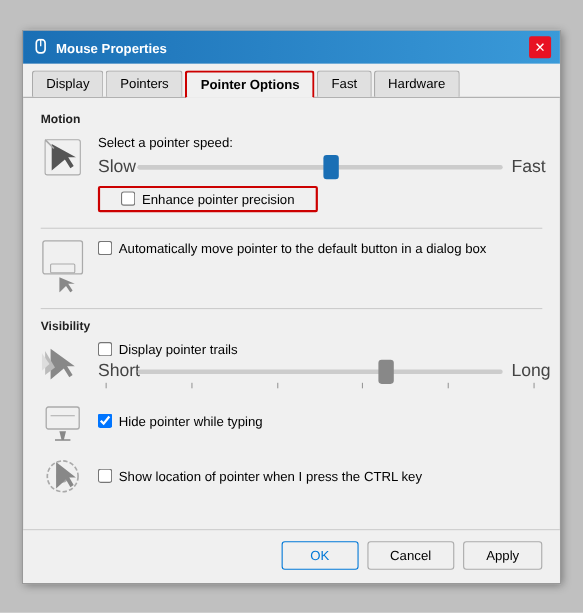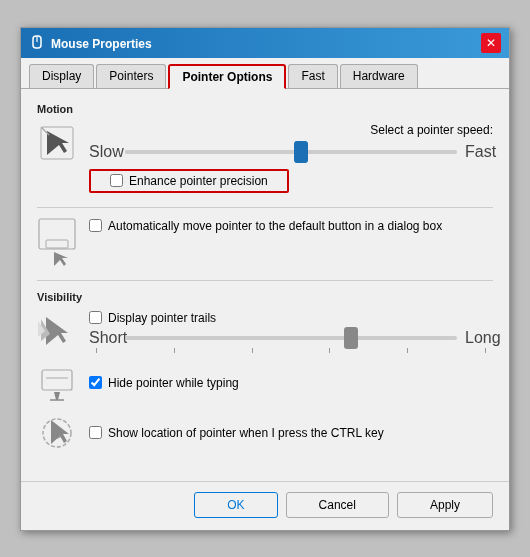--- a/index.html
+++ b/index.html
@@ -102,21 +102,20 @@
       display: flex;
       align-items: center;
       justify-content: center;
     }
     .section-controls {
       flex: 1;
     }
     .speed-label {
       font-size: 12px;
       margin-bottom: 6px;
-      text-align: right;
     }
     .slider-row {
       display: flex;
       align-items: center;
       gap: 8px;
       margin-bottom: 8px;
     }
     .slider-label {
       font-size: 16px;
       color: #444;
@@ -245,21 +244,21 @@
     }
     .button-bar {
       display: flex;
       justify-content: flex-end;
       gap: 8px;
       padding: 10px 16px 12px;
       border-top: 1px solid #ccc;
       background: #f0f0f0;
     }
     .btn {
-      padding: 5px 32px;
+      padding: 5px 20px;
       font-size: 12px;
       border: 1px solid #aaa;
       background: #f0f0f0;
       cursor: pointer;
       border-radius: 3px;
       min-width: 70px;
       text-align: center;
     }
     .btn.primary {
       border: 1px solid #0078d7;

